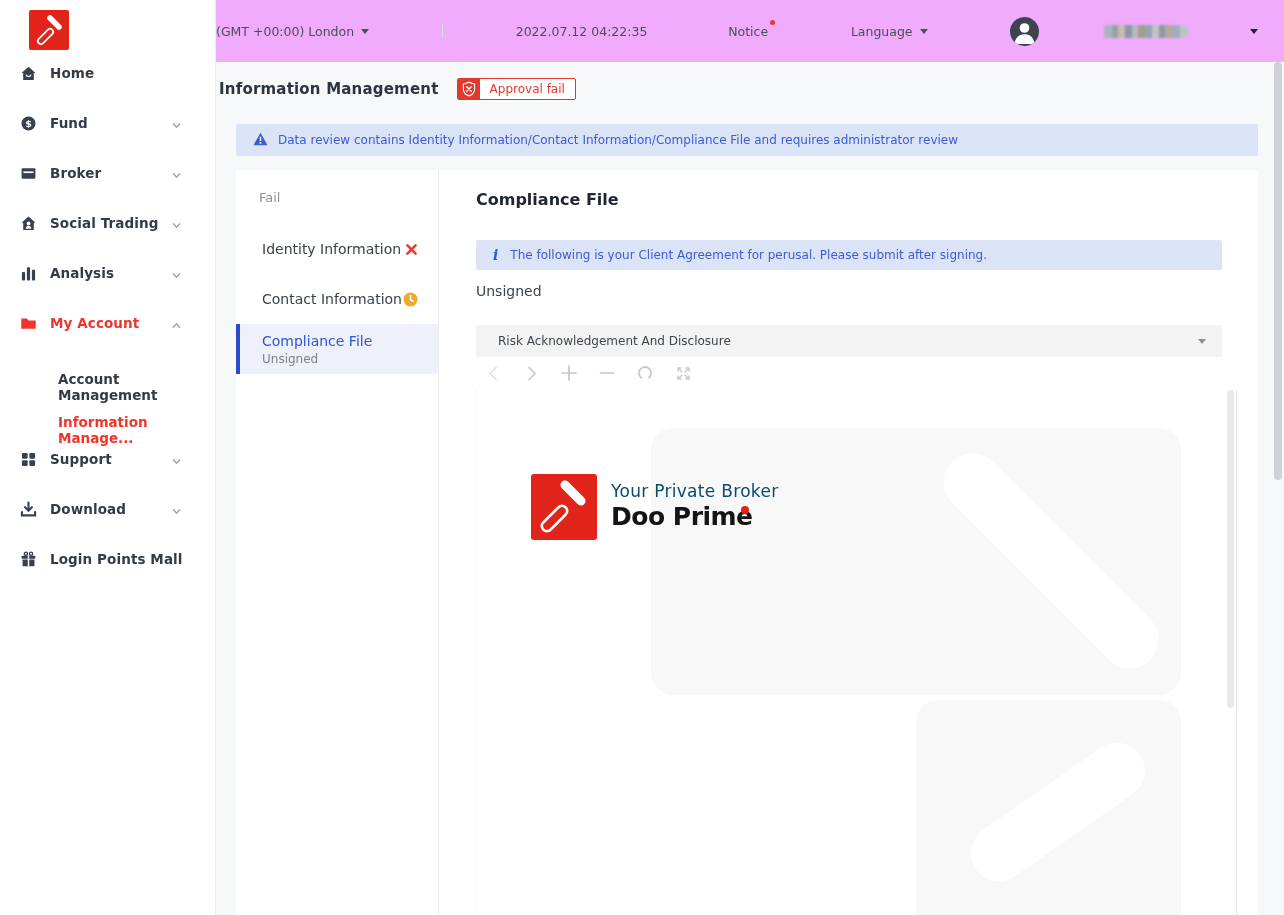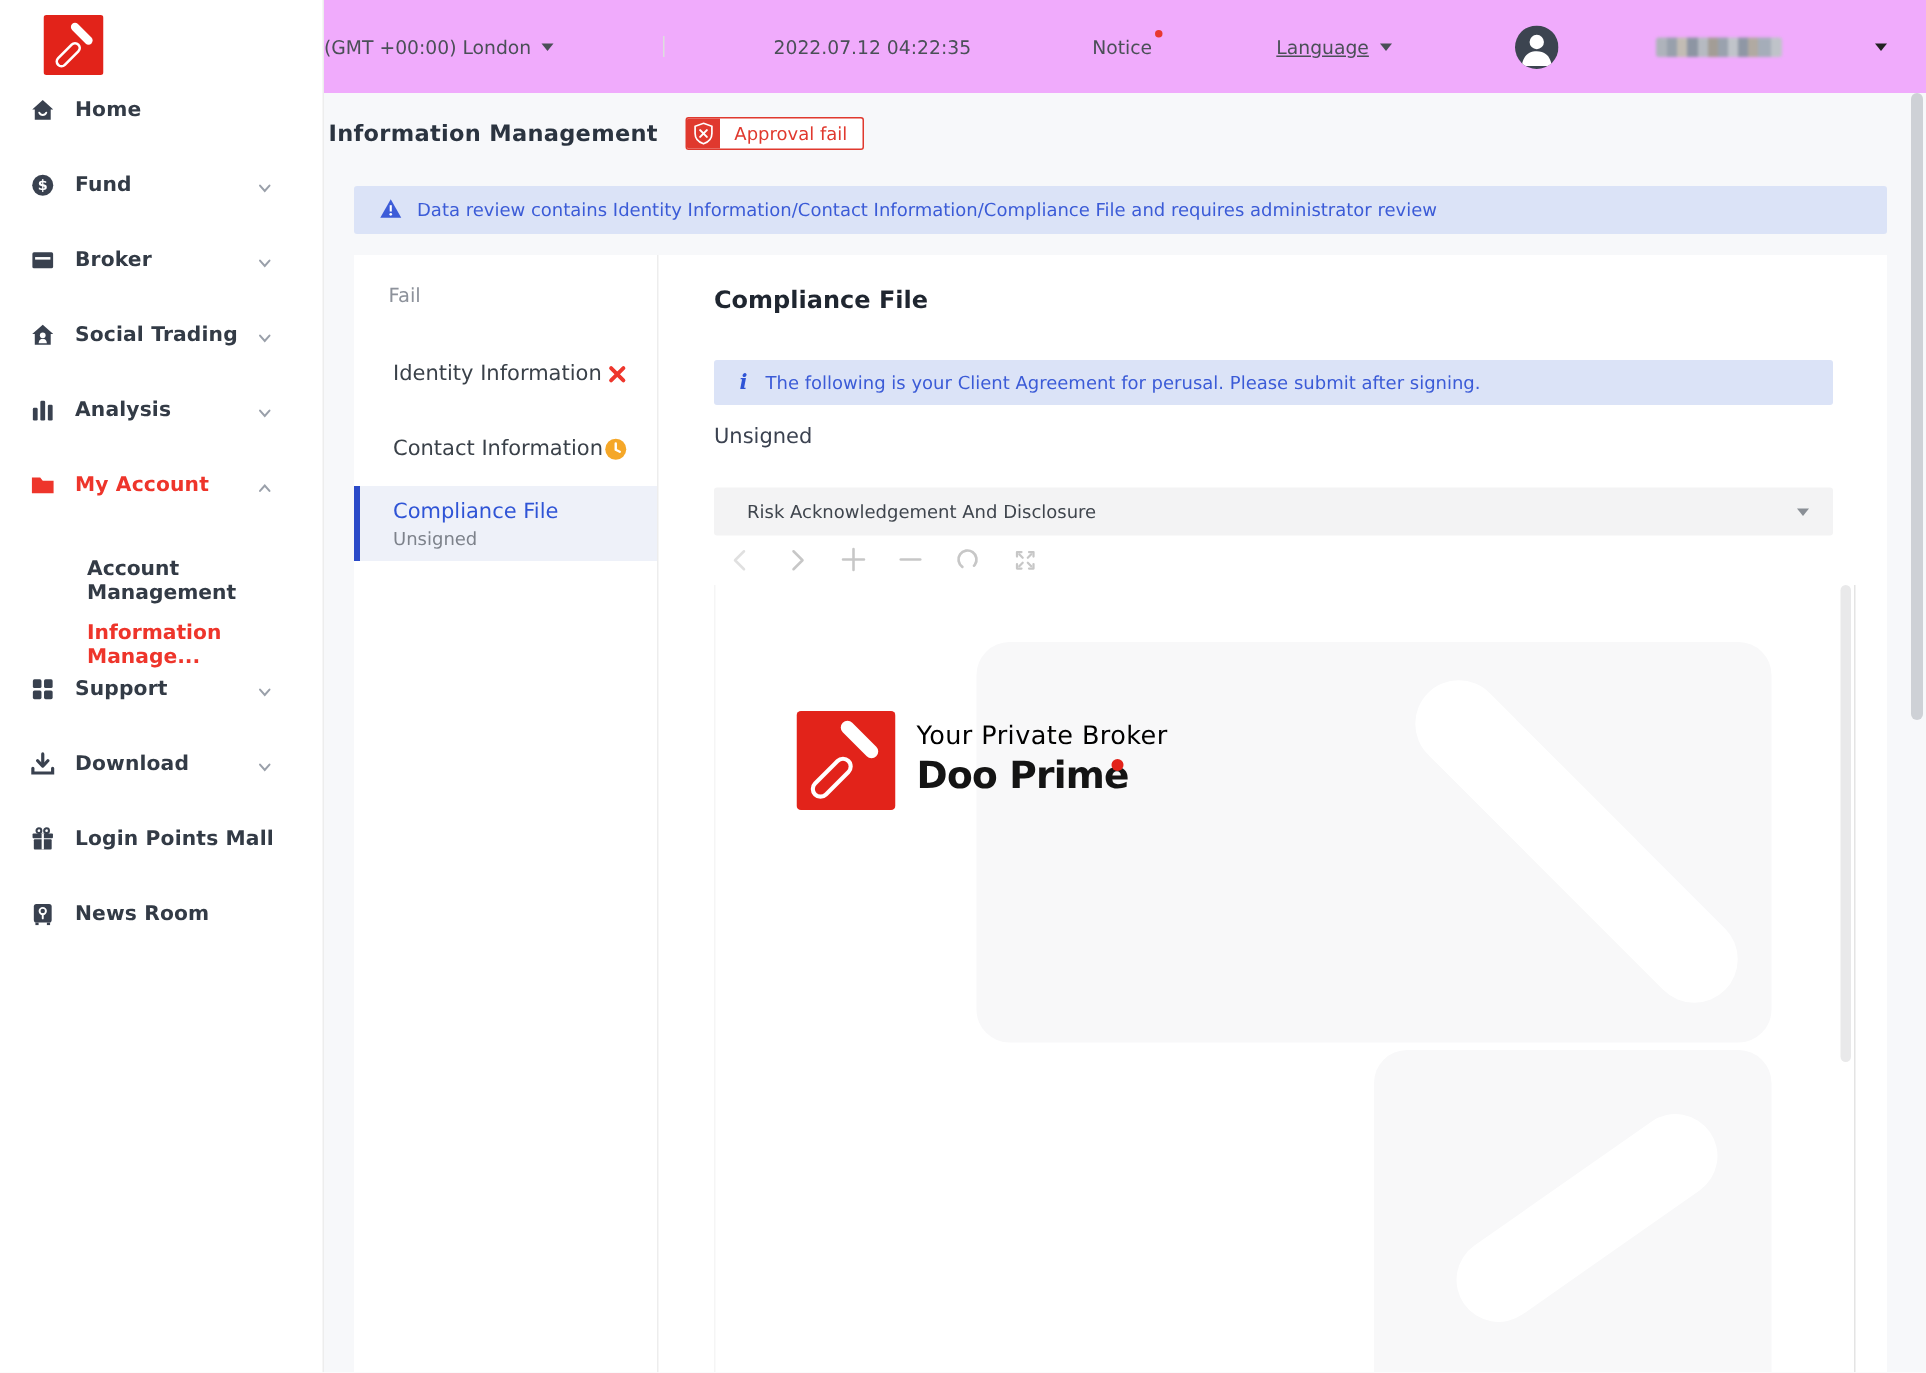--- a/index.html
+++ b/index.html
@@ -21,21 +21,21 @@
   .nav-sub.red .nlabel { color:#ee352b; }
 
   
   .topbar { position:absolute; left:216px; top:0; width:1068px; height:62px; background:#f0abfc;
             display:flex; align-items:center; justify-content:space-between; padding-right:26px; }
   .tb-item { font-size:12.5px; color:#4a4f57; display:flex; align-items:center; white-space:nowrap; }
   .caret-down { width:0; height:0; border-left:4px solid transparent; border-right:4px solid transparent; border-top:5px solid #4a4f57; display:inline-block; margin-left:7px; }
   .tb-divider { width:1px; height:14px; background:#ddd; margin:0 16px; }
   .notice-wrap { position:relative; margin-left:24px; cursor:pointer; }
   .notice-dot { position:absolute; right:-7px; top:-4px; width:5px; height:5px; border-radius:50%; background:#e8392f; }
-  .lang-wrap { margin-left:26px; cursor:pointer;text-decoration:underline; }
+  .lang-wrap { margin-left:26px; cursor:pointer; }
   .tz-wrap { cursor:pointer; }
   .avatar { width:29px; height:29px; margin-left:26px; cursor:pointer; }
   .redacted-name { width:84px; height:13px; margin-left:8px; border-radius:2px;
     background:linear-gradient(90deg,#aeb3bb 0 9%,#98a0ac 9% 17%,#c2bcb4 17% 25%,#8d95a3 25% 33%,#b6bac1 33% 41%,#a39d96 41% 49%,#9aa2ae 49% 57%,#c0c4ca 57% 65%,#8f97a5 65% 73%,#b1aaa2 73% 81%,#a5adb9 81% 91%,#bfc3c9 91% 100%);
     filter:blur(1.1px); }
   .user-caret { margin-left:5px; border-top-color:#222; }
 
   
   .content { position:absolute; left:216px; top:62px; width:1068px; height:853px; background:#f7f8fa; }
   .page-head { position:absolute; left:3px; top:16px; display:flex; align-items:center; }
@@ -74,21 +74,21 @@
 
   .viewer { position:absolute; left:37px; top:220px; width:761px; bottom:0; background:#fff; border-right:1px solid #e4e4e4; border-left:1px solid #f5f5f5; overflow:hidden; }
   .wm-square { position:absolute; background:#f8f8f9; border-radius:22px; }
   .wm1 { left:174px; top:38px; width:530px; height:267px; }
   .wm2 { left:439px; top:310px; width:265px; height:215px; border-radius:22px 22px 0 0; }
   .wm-bar { position:absolute; background:#fff; border-radius:30px; }
   .wm1 .wm-bar { width:280px; height:58px; left:260px; top:104px; transform:rotate(45deg); }
   .wm2 .wm-bar { width:200px; height:56px; left:42px; top:84px; transform:rotate(-35deg); }
   .doc-logo { position:absolute; left:54px; top:84px; display:flex; z-index:2; }
   .doc-logo-text { margin-left:14px; }
-  .doc-tagline { font-size:17px; color:#000000; margin-top:7px; letter-spacing:.3px; }
+  .doc-tagline { font-size:17px; color:#0c4a6e; margin-top:7px; letter-spacing:.3px; }
   .doc-brand { position:relative; font-size:25px; font-weight:800; color:#141414; letter-spacing:-.5px; margin-top:1px; }
   .brand-dot { position:absolute; left:130px; top:4px; width:8px; height:8px; border-radius:50%; background:#e2231a; }
   .inner-scroll { position:absolute; right:2px; top:0; width:7px; height:318px; background:#e9e9ea; border-radius:4px; cursor:pointer; }
 
   
   .outer-scroll-thumb { position:absolute; right:2px; top:62px; width:8px; height:418px; background:#ced1d6; border-radius:4px; cursor:pointer; z-index:9; }
 </style>
 </head>
 <body>
 
@@ -211,32 +211,20 @@
         <span class="nicon">
           <svg width="17" height="17" viewBox="0 0 16 16">
               <circle cx="5.6" cy="2.6" r="1.5" fill="none" stroke="#39414f" stroke-width="1.3"></circle>
               <circle cx="10.4" cy="2.6" r="1.5" fill="none" stroke="#39414f" stroke-width="1.3"></circle>
               <rect x="1.6" y="4.4" width="12.8" height="3" rx="0.6" fill="#39414f"></rect>
               <rect x="2.4" y="8" width="11.2" height="6.4" rx="0.6" fill="#39414f"></rect>
               <rect x="7.3" y="4.4" width="1.4" height="10" fill="#fff"></rect>
             </svg>
         </span>
         <span class="nlabel">Login Points Mall</span>
-      </div>
-      <div class="nav-item">
-        <span class="nicon">
-          <svg width="17" height="17" viewBox="0 0 16 16">
-              <rect x="2.4" y="1.6" width="11.2" height="11.6" rx="1.6" fill="#39414f"></rect>
-              <rect x="3.4" y="13.2" width="2" height="1.6" fill="#39414f"></rect>
-              <rect x="10.6" y="13.2" width="2" height="1.6" fill="#39414f"></rect>
-              <circle cx="8" cy="6" r="2" fill="none" stroke="#fff" stroke-width="1.2"></circle>
-              <path d="M8 8 L8 10.6" stroke="#fff" stroke-width="1.2" stroke-linecap="round"></path>
-            </svg>
-        </span>
-        <span class="nlabel">News Room</span>
       </div>
     </nav>
   </aside>
 
   <header class="topbar">
     <div class="tb-item tz-wrap">
       <span>(GMT +00:00) London</span>
       <span class="caret-down"></span>
     </div>
     <div class="tb-divider"></div>

